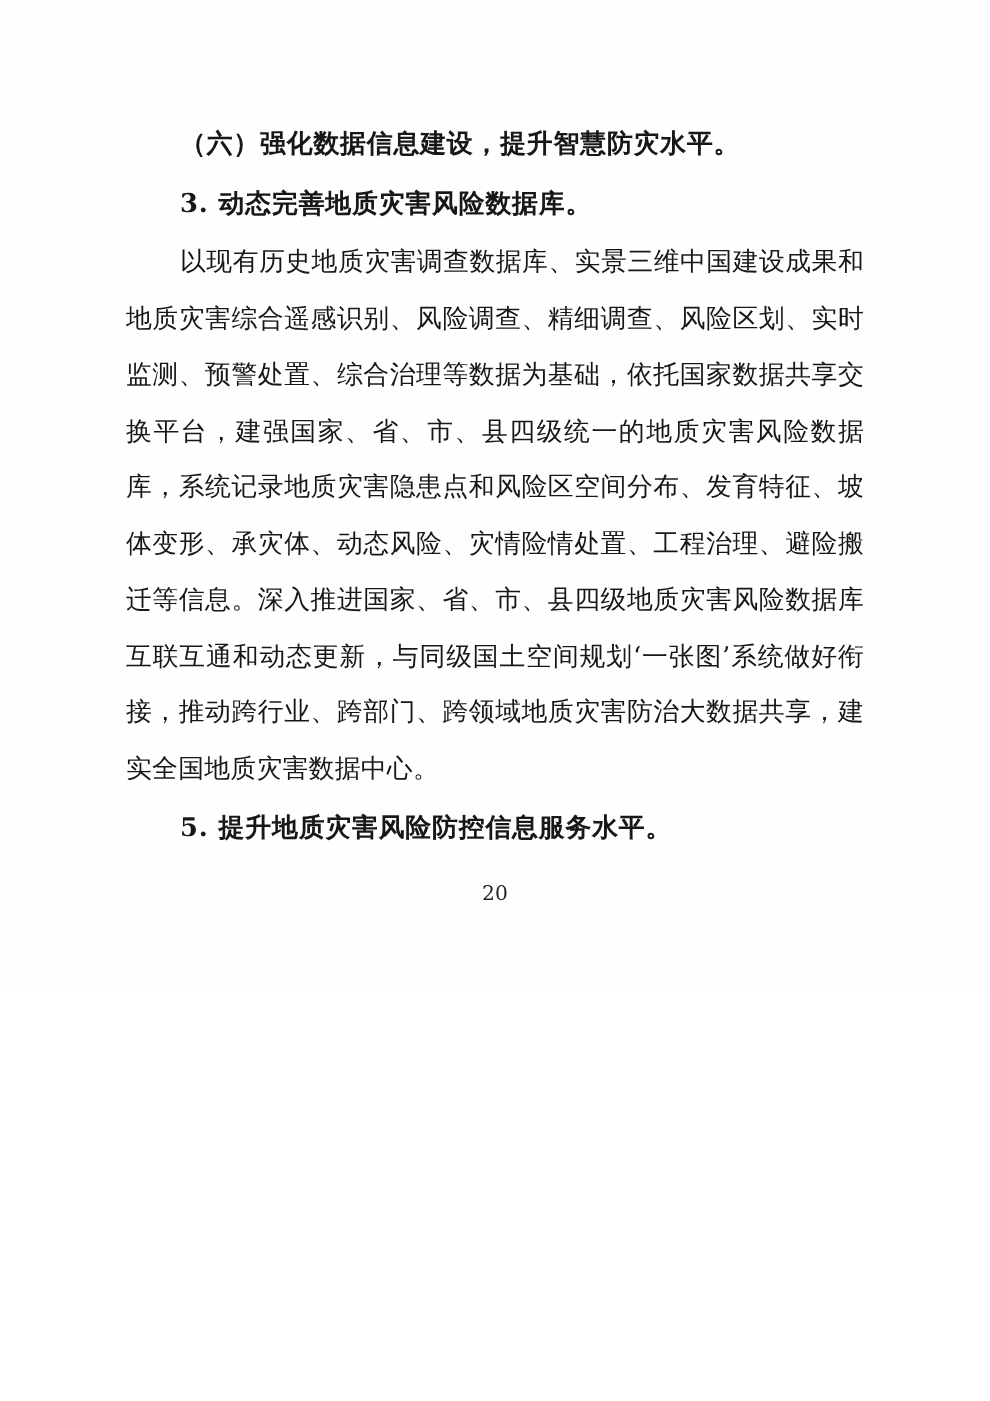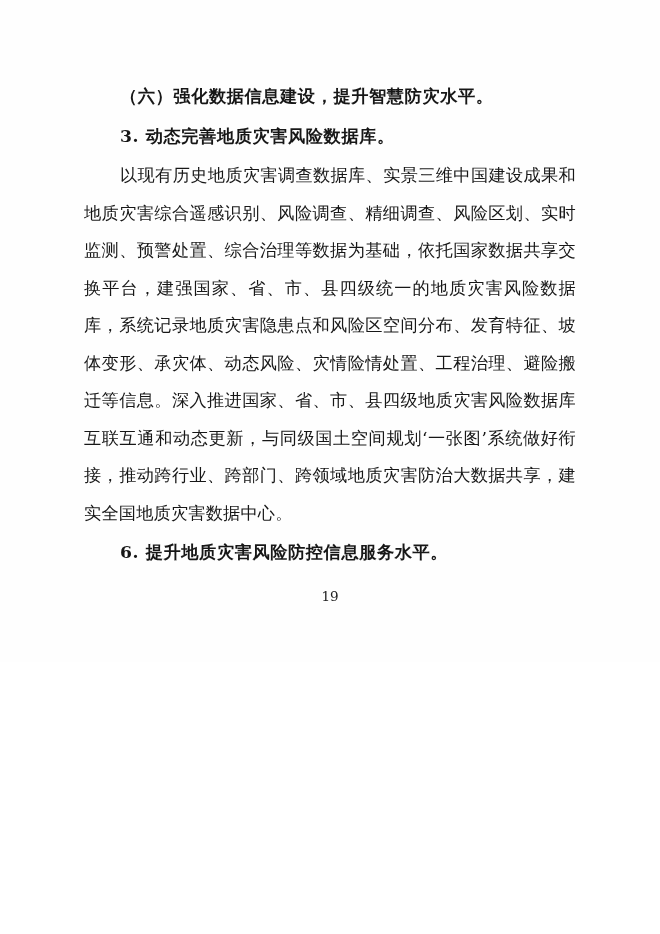--- a/index.html
+++ b/index.html
@@ -60,19 +60,19 @@
 
 <div class="page">
   <div class="doc-body">
 
     <p class="para heading indent2">（六）强化数据信息建设，提升智慧防灾水平。</p>
 
     <p class="para heading indent-num">3. 动态完善地质灾害风险数据库。</p>
 
     <p class="para indent2">以现有历史地质灾害调查数据库、实景三维中国建设成果和地质灾害综合遥感识别、风险调查、精细调查、风险区划、实时监测、预警处置、综合治理等数据为基础，依托国家数据共享交换平台，建强国家、省、市、县四级统一的地质灾害风险数据库，系统记录地质灾害隐患点和风险区空间分布、发育特征、坡体变形、承灾体、动态风险、灾情险情处置、工程治理、避险搬迁等信息。深入推进国家、省、市、县四级地质灾害风险数据库互联互通和动态更新，与同级国土空间规划‘一张图’系统做好衔接，推动跨行业、跨部门、跨领域地质灾害防治大数据共享，建实全国地质灾害数据中心。</p>
 
-    <p class="para heading indent-num">6. 提升地质灾害风险防控信息服务水平。</p>
+    <p class="para heading indent-num">5. 提升地质灾害风险防控信息服务水平。</p>
 
 
   </div>
 
-  <div class="page-number">19</div>
+  <div class="page-number">20</div>
 </div>
 
 </body></html>

